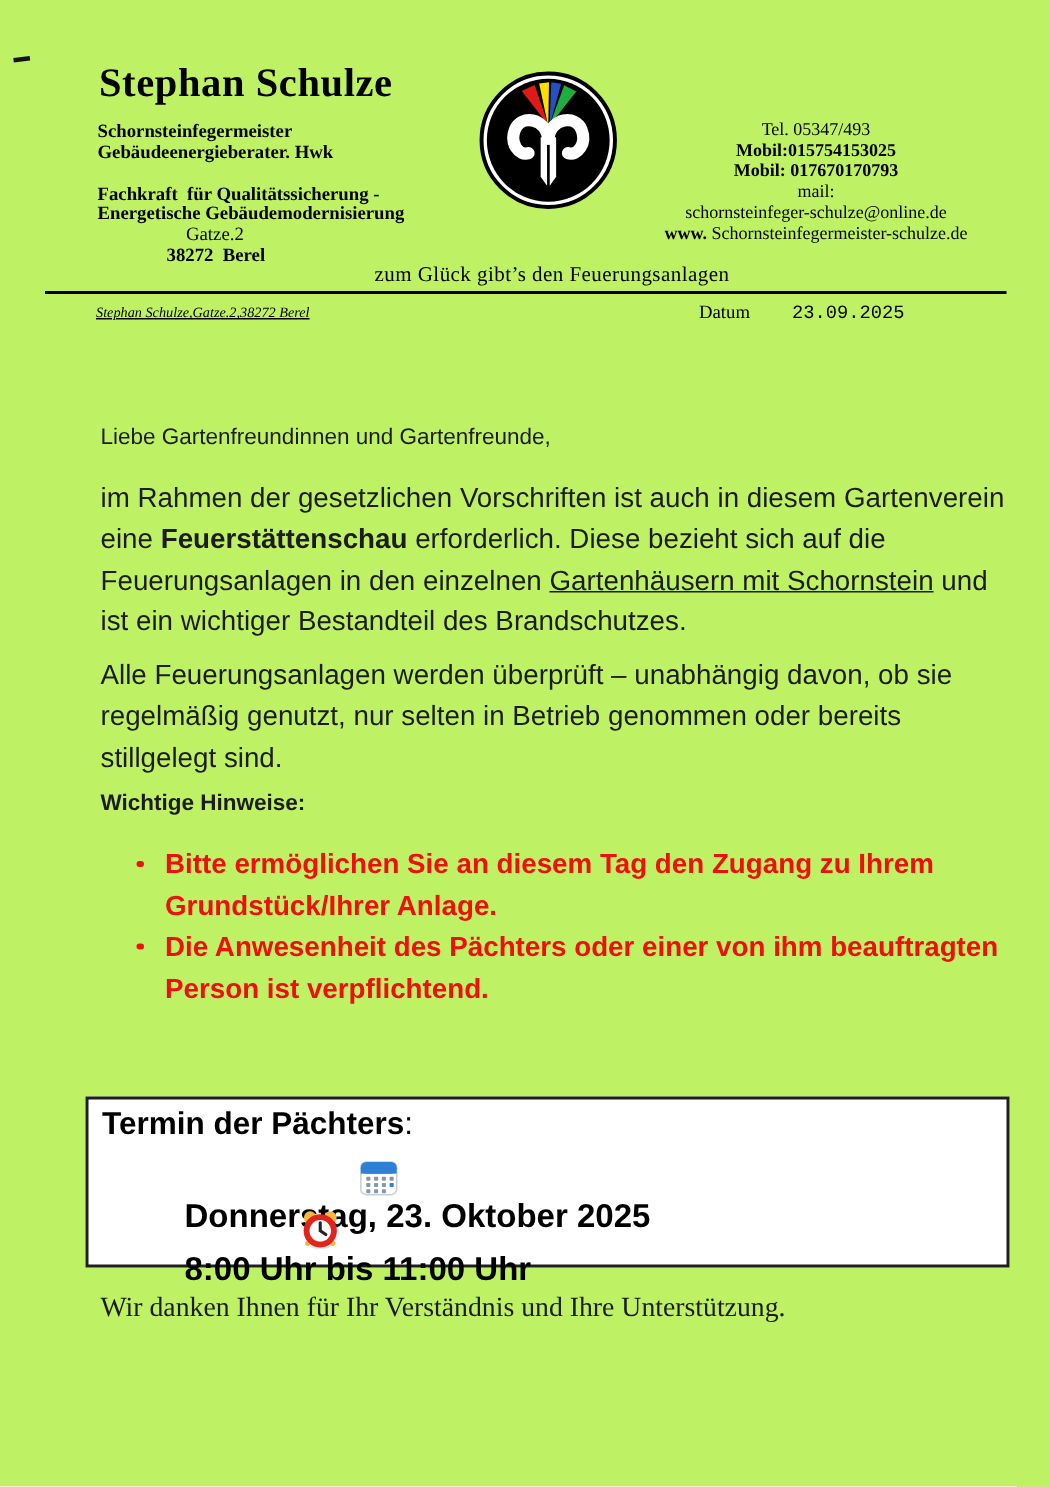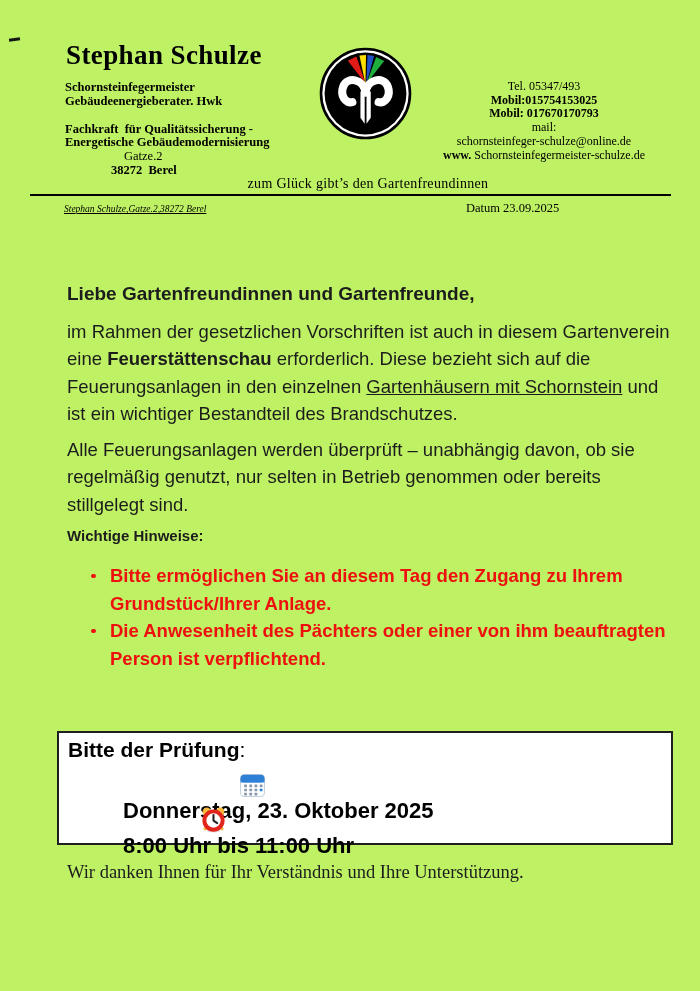--- a/index.html
+++ b/index.html
@@ -14,23 +14,23 @@
   .header-left .gap{height:14px;}
   .street{font-weight:normal;margin-left:59px;}
   .city{margin-left:46px;}
   .logo-wrap{left:319px;top:47px;width:93px;height:93px;}
   .contact{left:428px;top:80px;width:232px;text-align:center;font-size:12px;color:#000;line-height:13.7px;}
   .contact .b{font-weight:bold;}
   .tagline{left:218px;top:176px;width:300px;text-align:center;font-size:14px;color:#000;letter-spacing:.3px;}
   .divider{left:30px;top:194px;width:641px;height:2px;background:#000;}
   .sender-line{left:64px;top:204px;font-size:9.5px;color:#000;text-decoration:underline;font-style:italic;}
   .date-block{left:466px;top:201px;font-size:12.5px;color:#000;}
-  .date-value{margin-left:3px;}
+  .date-value{margin-left:28px;font-family:Liberation Mono, monospace;}
   
-  .salutation{left:67px;top:283px;font-size:19px;font-weight:bold;}
+  .salutation{left:67px;top:283px;font-size:15px;font-weight:normal;}
   .para{left:67px;top:318px;width:625px;font-size:18.5px;line-height:27.3px;}
   .para-2{top:436px;}
   .hints-heading{left:67px;top:527px;font-size:15px;font-weight:bold;}
   .hints-list{left:67px;top:562px;width:628px;list-style:none;margin:0;padding:0;
               font-size:18.5px;line-height:27.5px;}
   .hints-list li{position:relative;padding-left:43px;}
   .hints-list li::before{content:"";position:absolute;left:24px;top:11.5px;width:4.5px;height:4.5px;
               border-radius:50%;background:#1c1c1c;}
   .hints-list li.red{color:var(--red-text,#ee0f0f);font-weight:bold;}
   .hints-list li.red::before{background:var(--red-text,#ee0f0f);}
@@ -82,21 +82,21 @@
 
   <div class="abs contact serif">
     <div>Tel. 05347/493</div>
     <div class="b">Mobil:015754153025</div>
     <div class="b">Mobil: 017670170793</div>
     <div>mail:</div>
     <div>schornsteinfeger-schulze@online.de</div>
     <div><span class="b">www.</span><span> Schornsteinfegermeister-schulze.de</span></div>
   </div>
 
-  <div class="abs tagline serif">zum Glück gibt’s den Gartenfreundinnen</div>
+  <div class="abs tagline serif">zum Glück gibt’s den Feuerungsanlagen</div>
 
   <div class="abs divider"></div>
 
   <div class="abs sender-line serif">Stephan Schulze,Gatze.2,38272 Berel</div>
 
   <div class="abs date-block serif">
     <span>Datum</span><span class="date-value">23.09.2025</span>
   </div>
 
   <div class="abs salutation">Liebe Gartenfreundinnen und Gartenfreunde,</div>
@@ -121,21 +121,21 @@
       <span>Bitte ermöglichen Sie an diesem Tag den Zugang zu Ihrem</span><br>
       <span>Grundstück/Ihrer Anlage.</span>
     </li>
     <li class="red">
       <span>Die Anwesenheit des Pächters oder einer von ihm beauftragten</span><br>
       <span>Person ist verpflichtend.</span>
     </li>
   </ul>
 
   <div class="abs appointment-box">
-    <div class="appt-heading"><span>Bitte der Prüfung</span><span class="colon">:</span></div>
+    <div class="appt-heading"><span>Termin der Pächters</span><span class="colon">:</span></div>
 
     <div class="appt-row appt-row-1">
       <span class="appt-icon">
         <svg width="27" height="27" viewBox="0 0 26 26">
           <rect x="1.5" y="3.5" width="23" height="21" rx="3.5" fill="#fdfefe" stroke="#c6d0dc" stroke-width="1"></rect>
           <rect x="1.5" y="3.5" width="23" height="7.5" rx="3.5" fill="#2e7fd6"></rect>
           <rect x="1.5" y="7.5" width="23" height="3.5" fill="#2e7fd6"></rect>
           <g fill="#8796a9">
             <rect x="5" y="13" width="2.6" height="2.6" rx=".5"></rect>
               <rect x="10" y="13" width="2.6" height="2.6" rx=".5"></rect>

